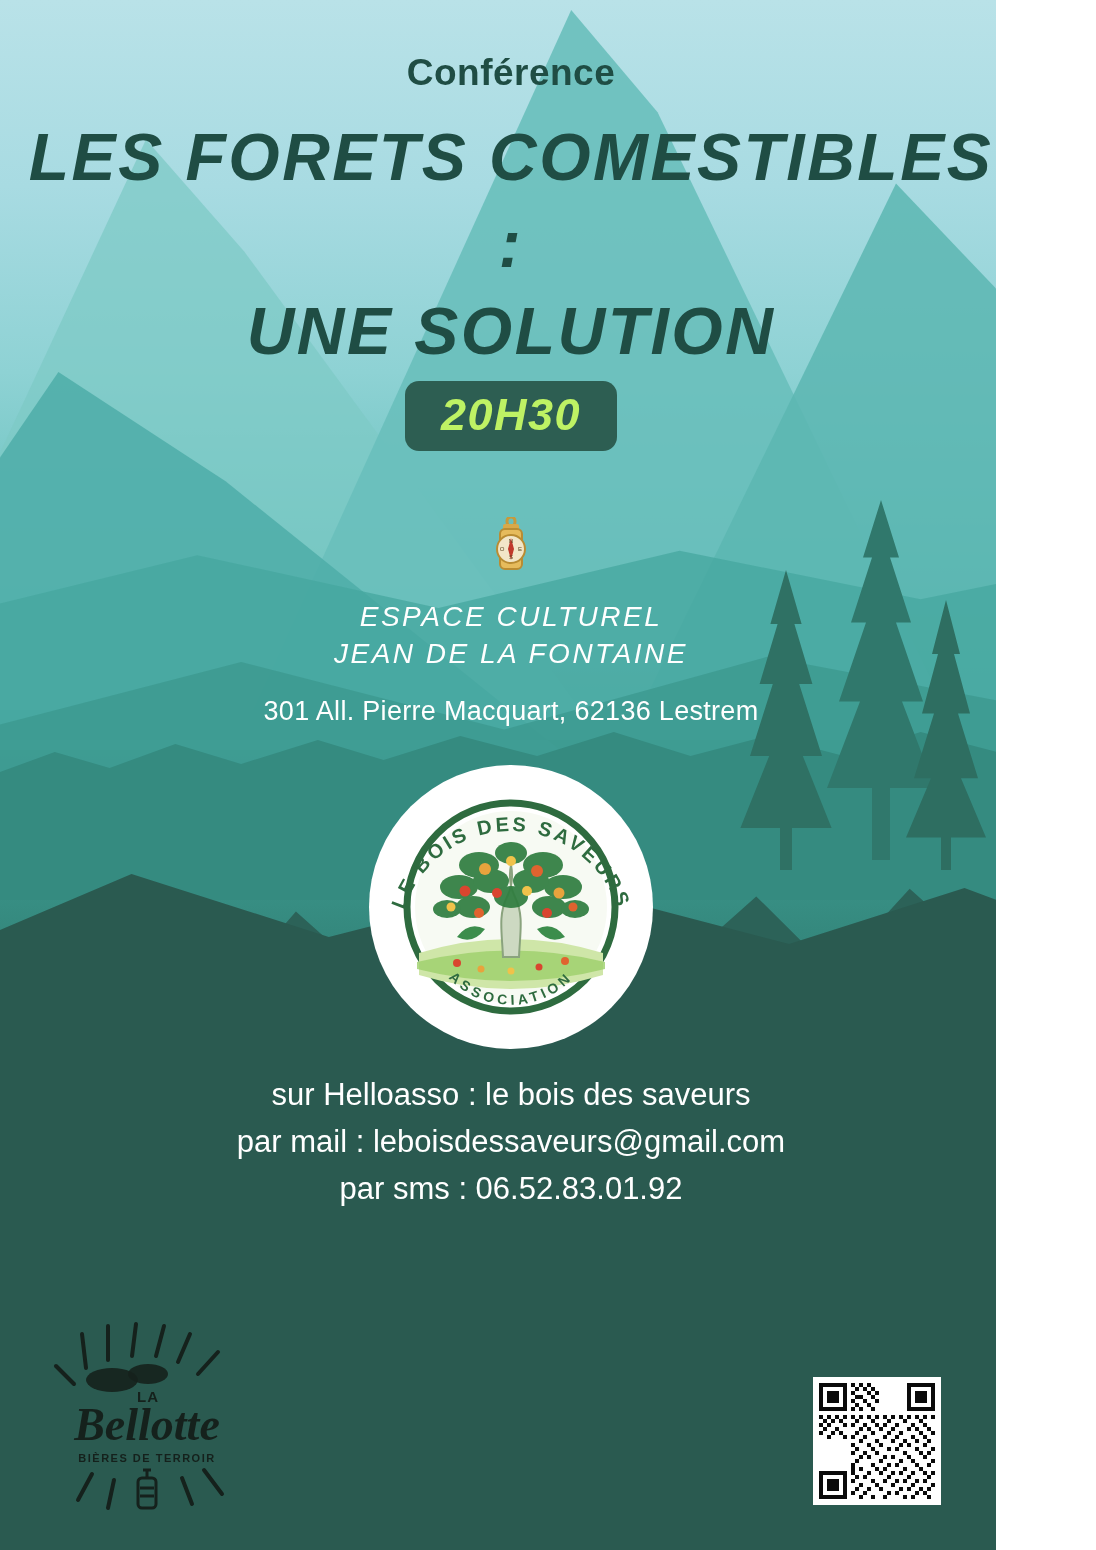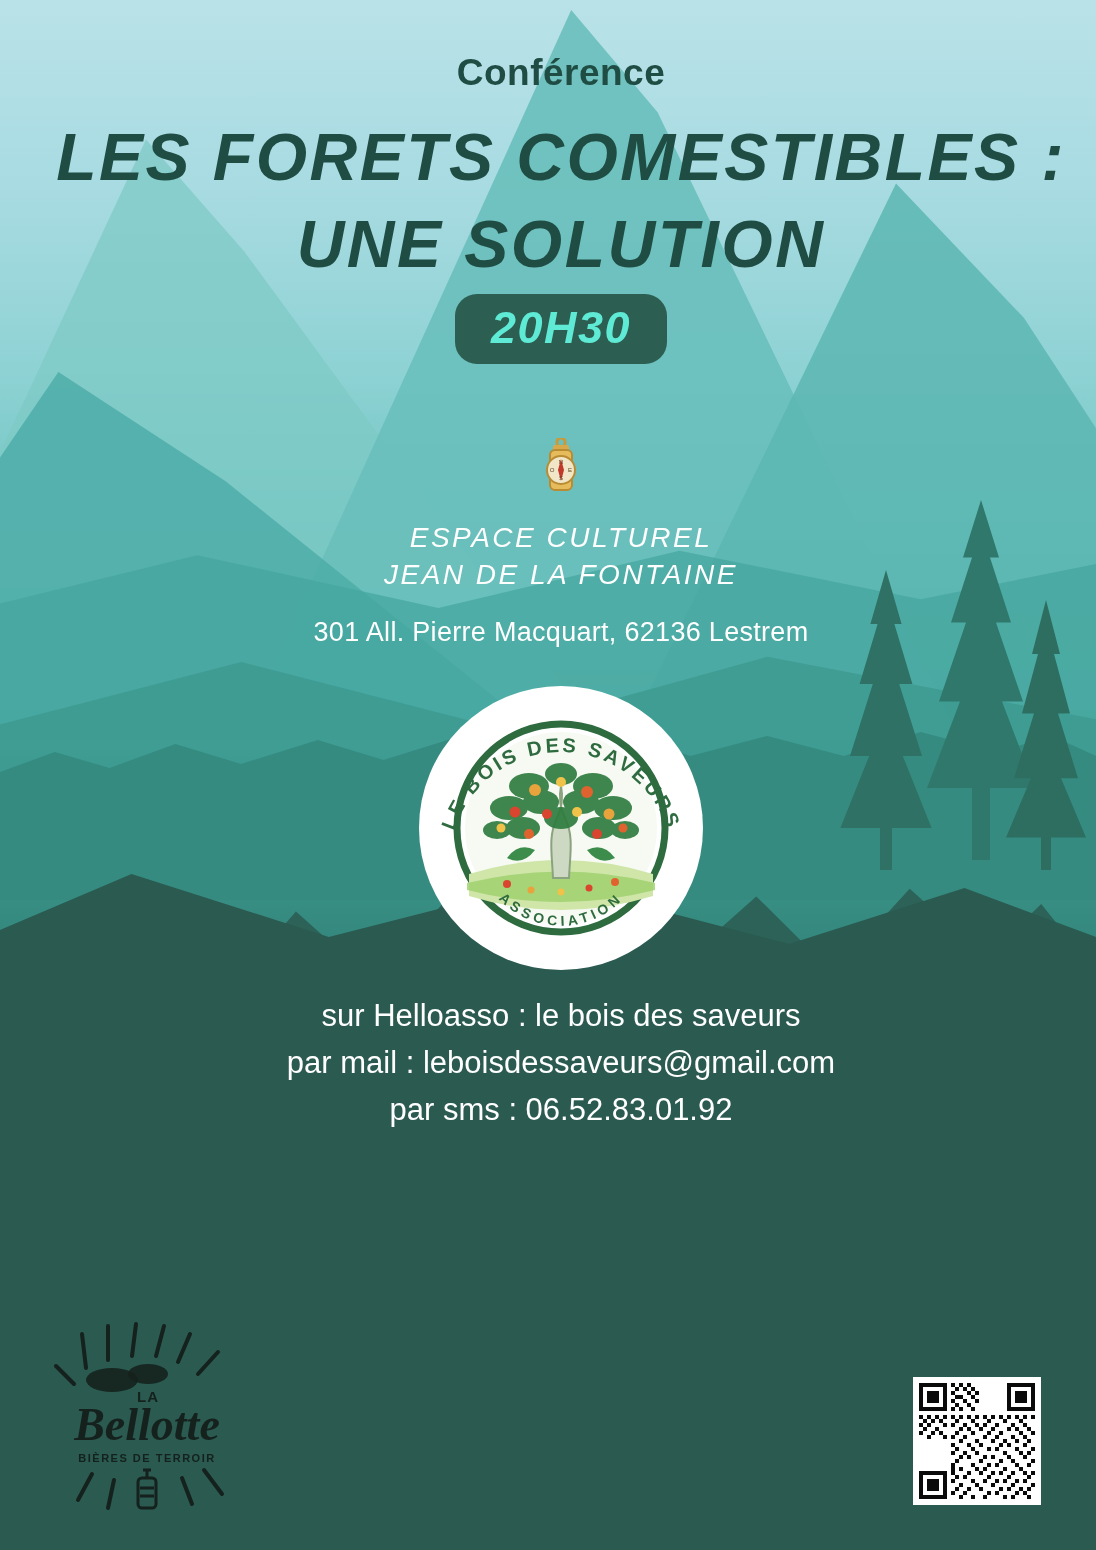--- a/index.html
+++ b/index.html
@@ -3,21 +3,21 @@
 <meta charset="utf-8">
 <style>
   * { box-sizing: border-box; margin: 0; padding: 0; }
   html, body {
     width: 1096px; height: 1550px;
     font-family: "Liberation Sans", sans-serif;
     overflow: hidden;
   }
   .poster {
     position: relative;
-    width: 1096px; height: 1550px;
+    width: 996px; height: 1550px;
     background: linear-gradient(180deg,
         #b9e2e8 0%,
         #a8dbe2 12%,
         #8ed2d4 24%,
         #6fc4c1 34%,
         #4fb0a6 44%,
         #3e9d92 52%,
         #35897e 60%,
         #2e7a6e 68%,
         #2b6f63 78%,
@@ -114,25 +114,25 @@
     background: #2d5e52;
     color: #ffffff;
     border-radius: 22px;
     padding: 10px 30px 8px;
     font-size: 45px;
     font-weight: bold;
     font-style: italic;
     letter-spacing: 1.5px;
   }
   .timebox {
-    margin: 6px auto 12px;
+    margin: 6px auto 4px;
     display: inline-block;
     background: #2d5e52;
-    color: #5eead4;
-    border-radius: 22px;
+    color: #bef264;
+    border-radius: 14px;
     padding: 8px 36px 10px;
     font-size: 45px;
     font-weight: bold;
     font-style: italic;
     letter-spacing: 1.5px;
   }
 
   .compass {
     margin: 62px auto 0;
     width: 46px; height: 60px;

